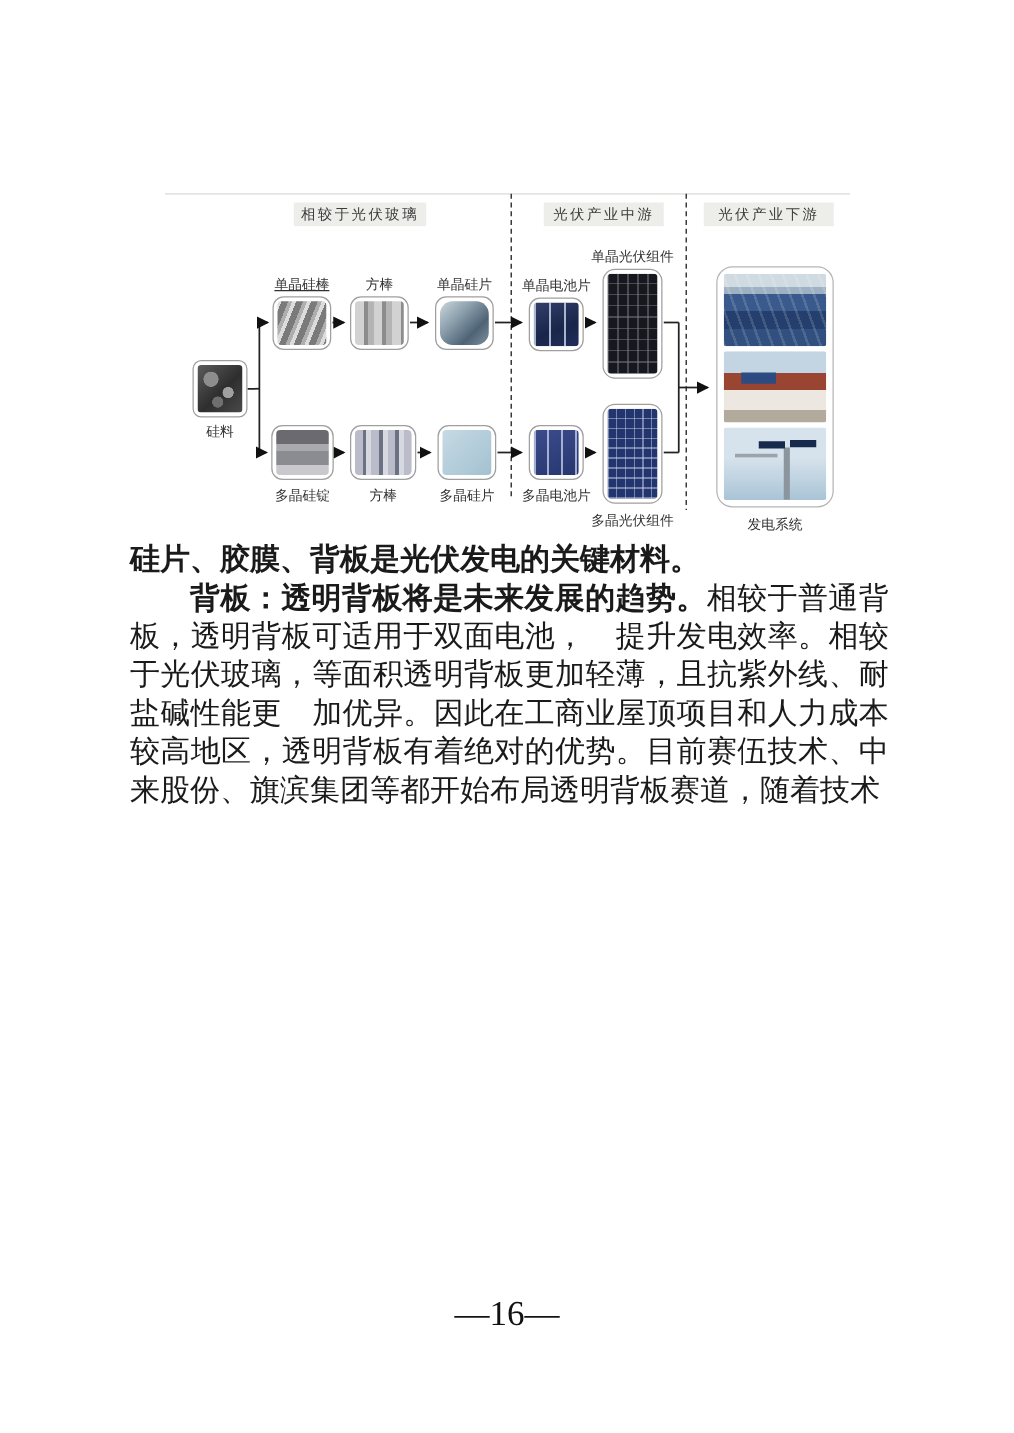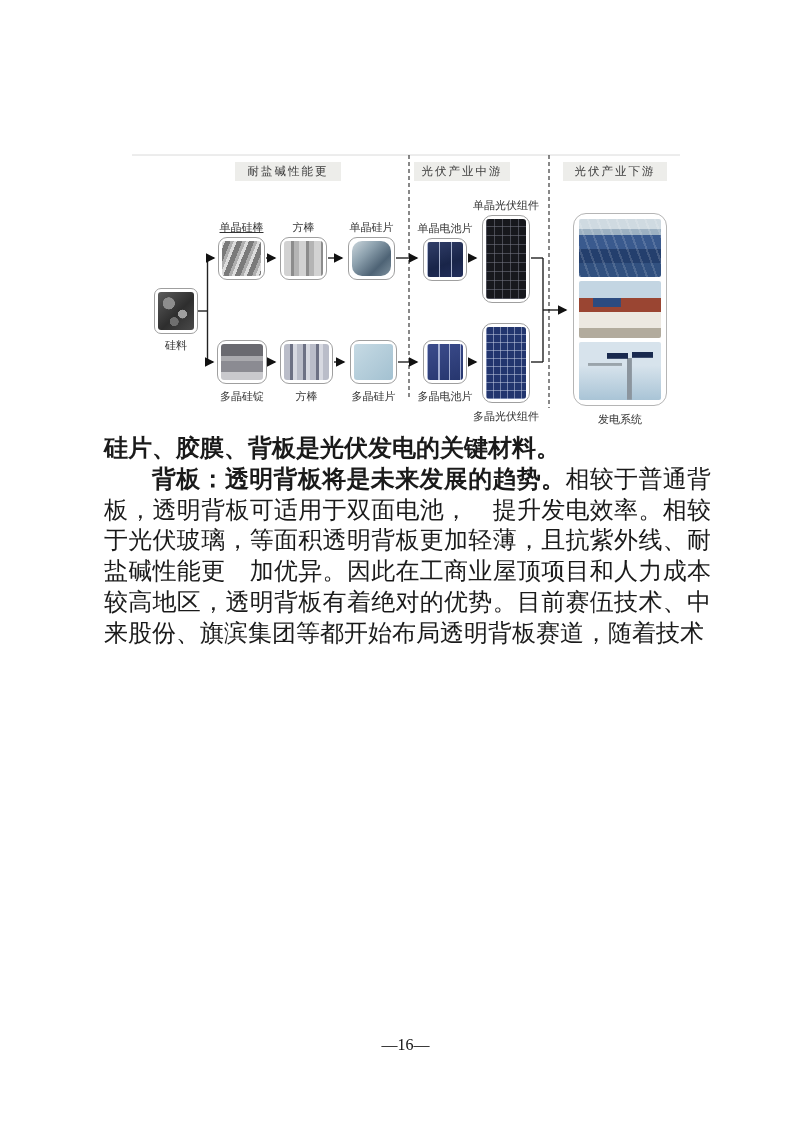--- a/index.html
+++ b/index.html
@@ -8,21 +8,21 @@
     font-family:"Liberation Serif","DejaVu Serif",serif; color:#1a1a1a; overflow:hidden;
   }
 
   
   .fig { position:absolute; left:130px; top:152px; width:552px; height:284px;
          font-family:"DejaVu Sans","Liberation Sans",sans-serif; }
   .wires { position:absolute; left:0; top:0; pointer-events:none; }
   .band { position:absolute; top:10px; height:19px; background:#ededea; color:#3c3c3c;
           font-size:11.5px; letter-spacing:2px; display:flex; align-items:center; justify-content:center; }
   .band-up   { left:105px; width:106px; }
-  .band-mid  { left:284px; width:96px;  }
+  .band-mid  { left:305px; width:96px;  }
   .band-down { left:433px; width:104px; }
 
   .node { position:absolute; background:#fff; border:1.4px solid #9f9f9f; border-radius:9px;
           padding:3px; box-sizing:border-box; }
   .node .ph { width:100%; height:100%; border-radius:3px; }
 
   #n-silicon   { left:24px;  top:136px; width:44px; height:46px; border-radius:7px; }
   #n-monorod   { left:88px;  top:85px;  width:47px; height:43px; }
   #n-sqrod1    { left:150px; top:85px;  width:47px; height:43px; }
   #n-monowafer { left:218px; top:85px;  width:47px; height:43px; }
@@ -96,21 +96,21 @@
     linear-gradient(180deg,#d7e3ec 0 40%,#a9c4d6 100%); }
 
   
   .textblock { position:absolute; left:104px; top:433px; width:607px;
                font-size:24px; line-height:30.8px; text-align:justify; }
   .textblock p { margin:0; }
   .textblock p.indent { text-indent:2em; }
   .lead { font-weight:bold; }
 
   .pageno { position:absolute; left:0; top:1036px; width:100%;
-            text-align:center; font-size:16px; color:#111; }
+            text-align:center; font-size:28px; color:#111; }
 </style>
 </head>
 <body>
 
 <div class="page">
 
   <div class="fig">
 
     <svg class="wires" width="552" height="284" viewBox="0 0 552 284">
       <defs>
@@ -134,21 +134,21 @@
         <path d="M204,210 H214" marker-end="url(#ah)"></path>
         <path d="M268,210 H287" marker-end="url(#ah)"></path>
         <path d="M338,210 H346" marker-end="url(#ah)"></path>
         <path d="M401,106 H413"></path>
         <path d="M413,106 V210"></path>
         <path d="M401,210 H413"></path>
         <path d="M413,158 H436" marker-end="url(#ah)"></path>
       </g>
     </svg>
 
-    <div class="band band-up">耐盐碱性能更</div>
+    <div class="band band-up">相较于光伏玻璃</div>
     <div class="band band-mid">光伏产业中游</div>
     <div class="band band-down">光伏产业下游</div>
 
     <div class="node" id="n-silicon">
       <div class="ph ph-silicon"></div>
     </div>
     <div class="node" id="n-monorod">
       <div class="ph ph-monorod"></div>
     </div>
     <div class="node" id="n-sqrod1">

